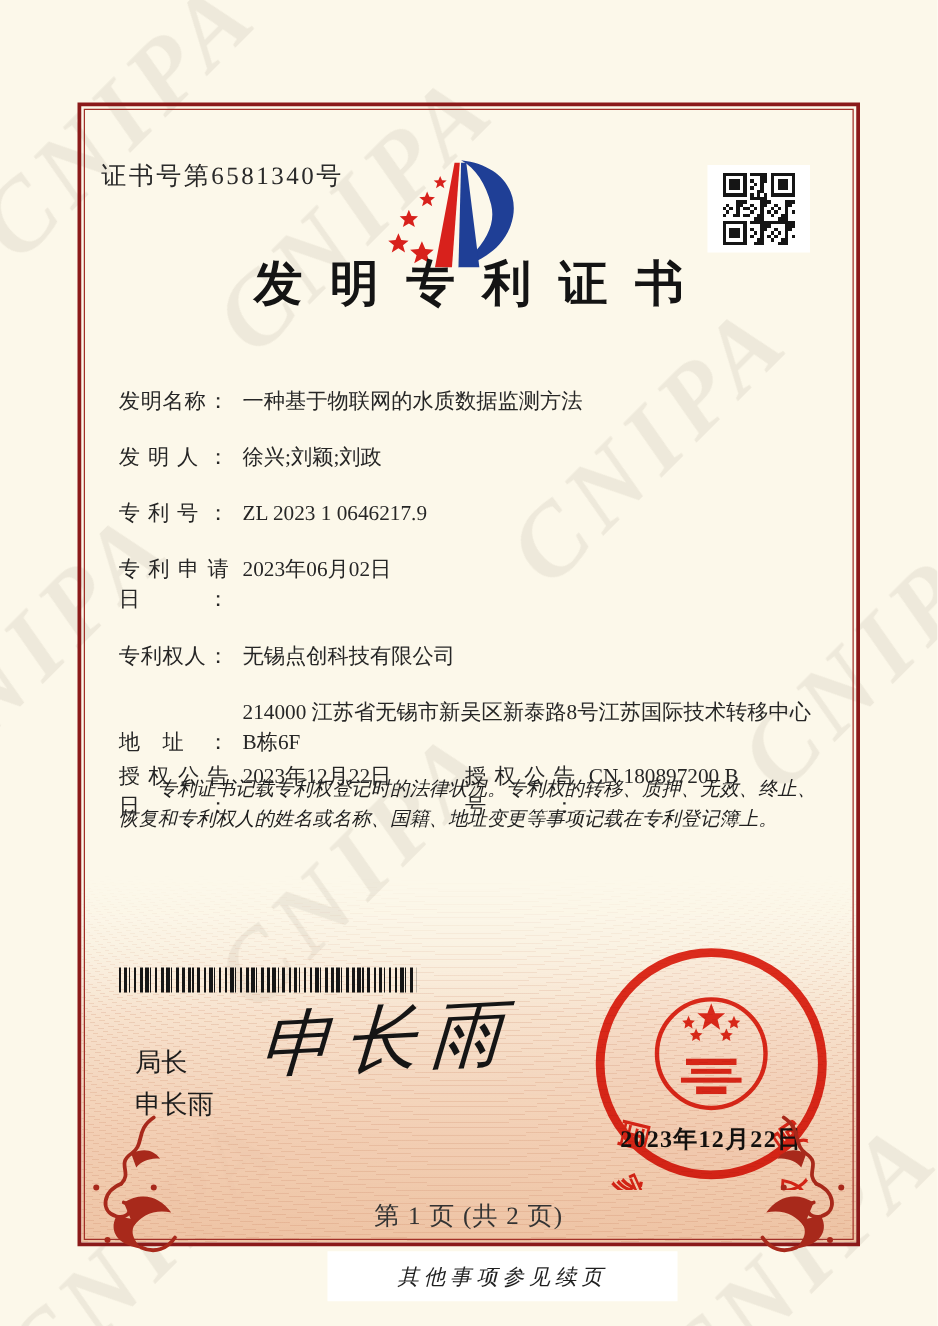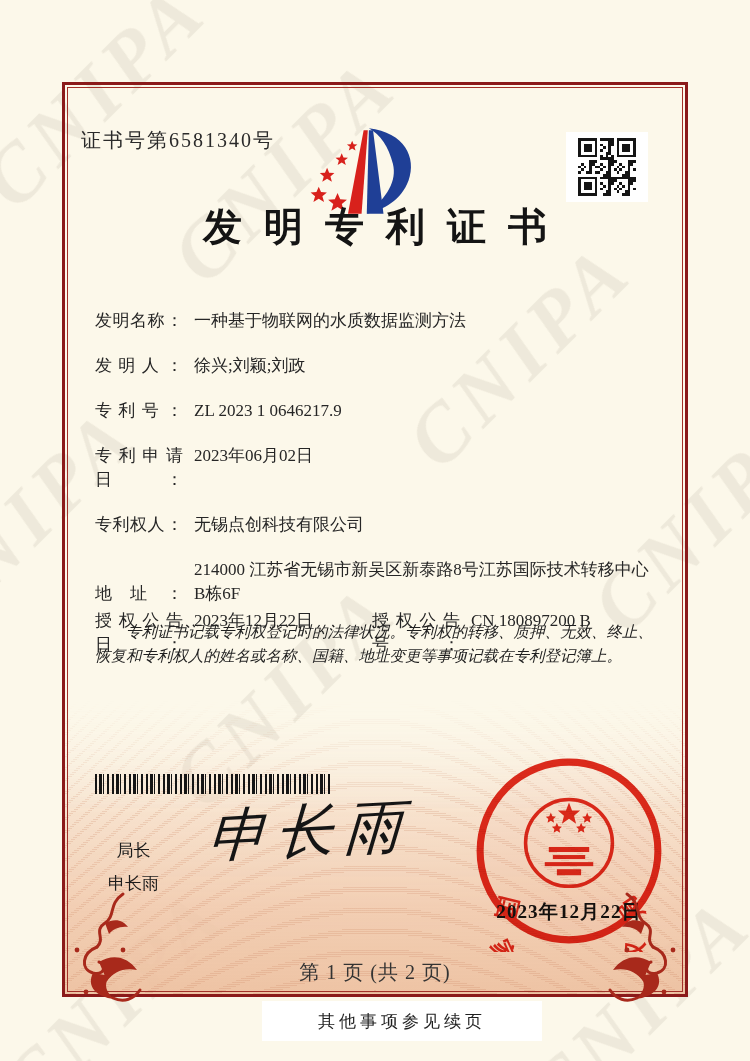--- a/index.html
+++ b/index.html
@@ -67,34 +67,34 @@
   }
   .autograph{
     position:absolute;left:208px;top:793px;z-index:3;
     font-size:58px;font-style:italic;letter-spacing:10px;color:#151515;
     transform:rotate(-3deg) skewX(-6deg);
     font-family:"Liberation Serif",serif;
   }
   .officer{
     position:absolute;left:108px;top:834px;z-index:3;
     font-family:"Liberation Sans","DejaVu Sans",sans-serif;
-    font-size:17px;line-height:33px;color:#1c1c1c;text-align:center;
+    font-size:21px;line-height:33px;color:#1c1c1c;
   }
   .seal{position:absolute;left:468px;top:750px;z-index:4;mix-blend-mode:multiply;}
   .flourish{position:absolute;width:90px;height:116px;z-index:5;}
   .flourish.fl-left{left:53px;top:892px;}
   .flourish.fl-right{left:607px;top:892px;transform:scaleX(-1);}
   .page-info{
     position:absolute;left:62px;top:959px;width:626px;z-index:3;
     text-align:center;font-size:20px;color:#333;letter-spacing:1px;
   }
   .cont-box{
     position:absolute;left:262px;top:1001px;width:280px;height:40px;z-index:3;
     background:#ffffff;display:flex;align-items:center;justify-content:center;
-    font-size:17px;letter-spacing:4px;color:#1f1f1f;
+    font-size:17px;font-style:italic;letter-spacing:4px;color:#1f1f1f;
   }
 </style>
 </head>
 <body>
 
 <div id="page">
 
   <div id="watermark-layer">
       <div class="wm" style="left: 95px; top: 95px;">CNIPA</div>
       <div class="wm" style="left: 285px; top: 170px;">CNIPA</div>

